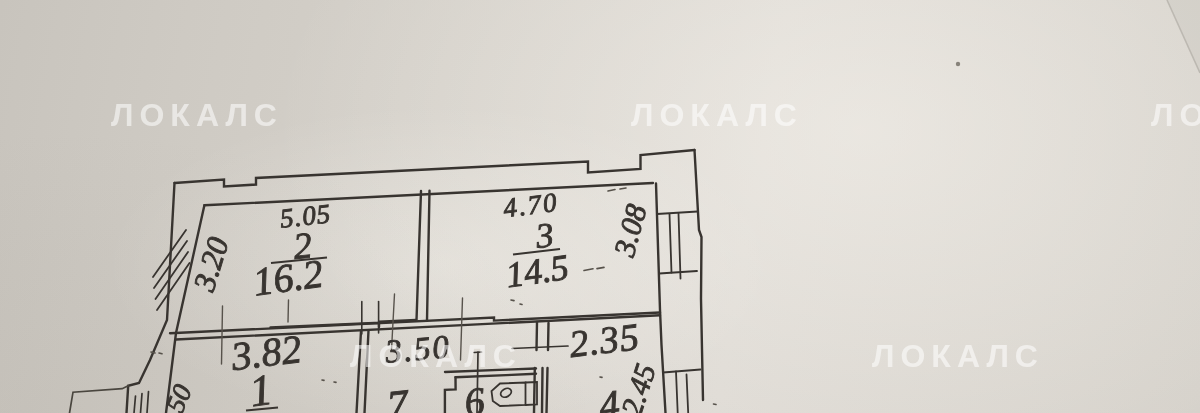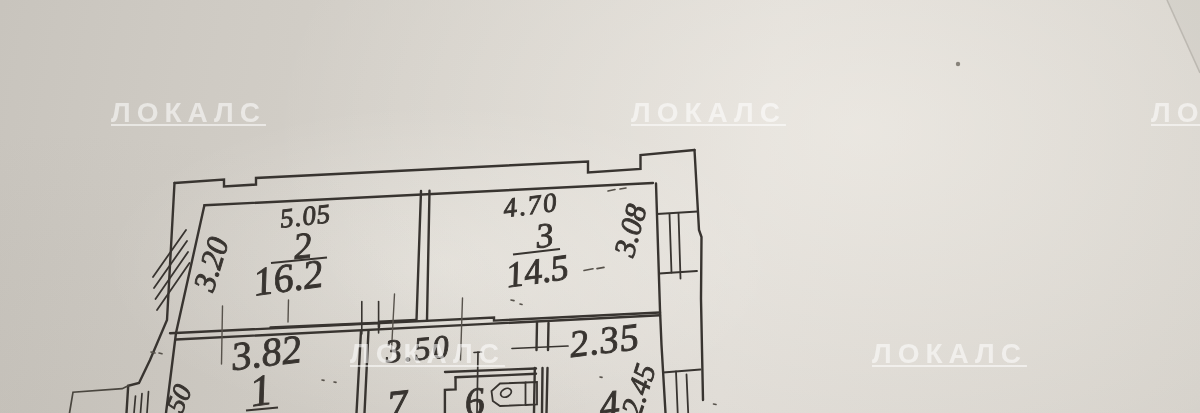--- a/index.html
+++ b/index.html
@@ -4,21 +4,21 @@
 <style>
   html,body{margin:0;padding:0;}
   #stage{position:relative;width:1200px;height:413px;overflow:hidden;
     background:
       radial-gradient(950px 620px at 860px 130px, rgba(255,252,246,0.42), rgba(255,252,246,0) 62%),
       radial-gradient(480px 230px at 440px 265px, rgba(255,253,248,0.30), rgba(255,253,248,0) 70%),
       radial-gradient(900px 500px at 60px 430px, rgba(140,135,126,0.10), rgba(140,135,126,0) 60%),
       linear-gradient(100deg, #c8c4bd 0%, #cecac3 15%, #d5d1ca 36%, #ddd9d3 62%, #d5d1ca 100%);
     font-family:"Liberation Sans", sans-serif;}
   .wm{position:absolute;z-index:2;color:rgba(255,255,255,0.55);font-weight:700;
-      font-size:28px;letter-spacing:6px;line-height:1;text-decoration:underline;}
+      font-size:32px;letter-spacing:6px;line-height:1;}
   svg{position:absolute;left:0;top:0;z-index:1;}
   .plan{filter:blur(0.5px);}
 </style>
 </head>
 <body>
 <div id="stage">
 
   <div class="wm" style="left:111px;top:99px;">ЛОКАЛС</div>
 
   <div class="wm" style="left:631px;top:99px;">ЛОКАЛС</div>

